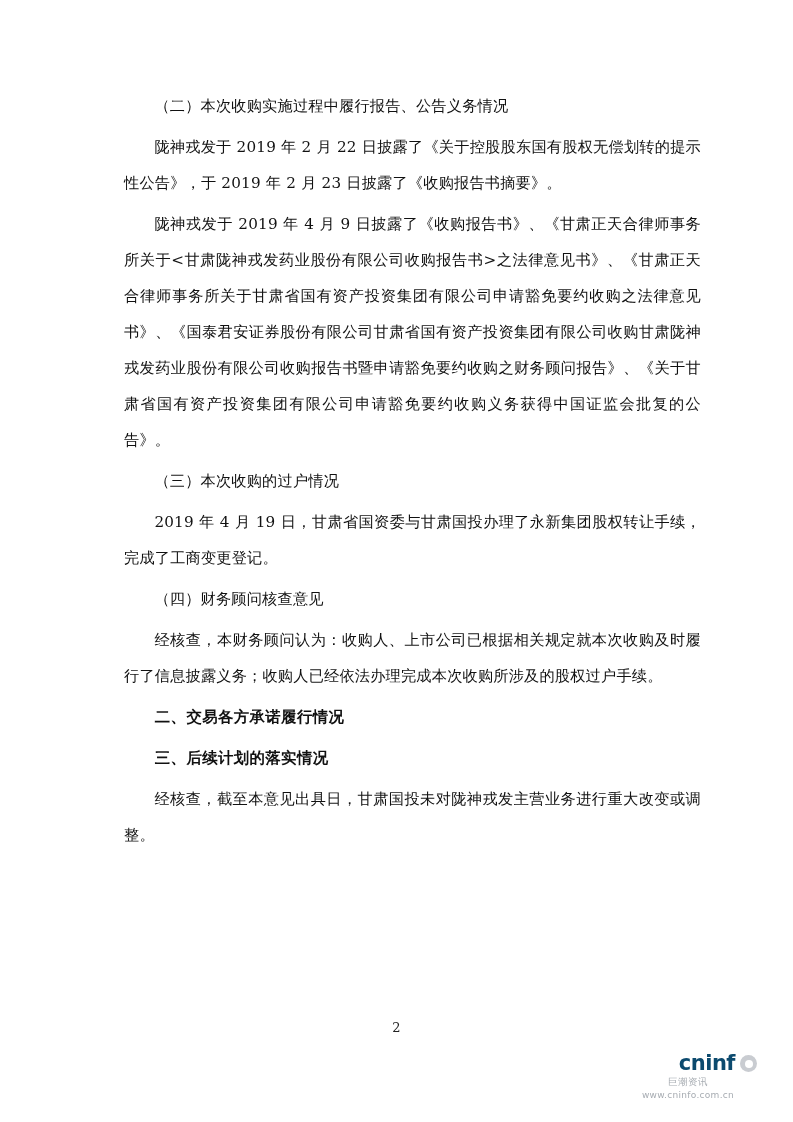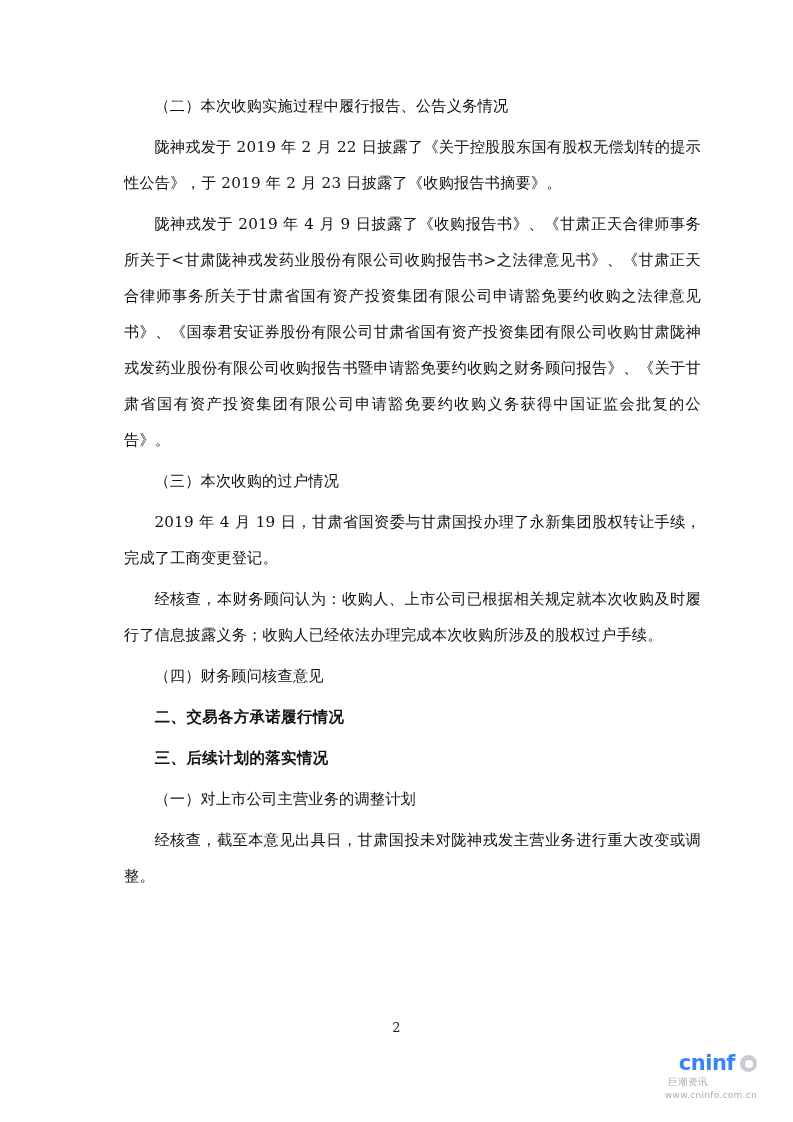--- a/index.html
+++ b/index.html
@@ -67,21 +67,21 @@
   .wm-row {
     display: flex;
     align-items: center;
     justify-content: flex-end;
     gap: 5px;
   }
   .wm-logo {
     font-family: "DejaVu Sans", "Liberation Sans", sans-serif;
     font-size: 21px;
     font-weight: bold;
-    color: #3b82f6;
+    color: #0c4a6e;
     letter-spacing: -0.5px;
     line-height: 1;
   }
   .wm-mark {
     width: 17px;
     height: 17px;
     border-radius: 50%;
     background: #c9ccd1;
     display: inline-block;
     position: relative;
@@ -103,49 +103,48 @@
     letter-spacing: 0.5px;
     margin-top: 2px;
     text-align: center;
   }
   .wm-url {
     font-family: "DejaVu Sans", "Liberation Sans", sans-serif;
     font-size: 9px;
     color: #a7acb2;
     letter-spacing: 0.3px;
     margin-top: 1px;
-    text-align: right;
+    text-align: center;
   }
 </style>
 </head>
 <body>
 
 <div class="page">
   <div class="doc-body">
 
     <p class="para">（二）本次收购实施过程中履行报告、公告义务情况</p>
 
     <p class="para">陇神戎发于 2019 年 2 月 22 日披露了《关于控股股东国有股权无偿划转的提示性公告》，于 2019 年 2 月 23 日披露了《收购报告书摘要》。</p>
 
     <p class="para">陇神戎发于 2019 年 4 月 9 日披露了《收购报告书》、《甘肃正天合律师事务所关于&lt;甘肃陇神戎发药业股份有限公司收购报告书&gt;之法律意见书》、《甘肃正天合律师事务所关于甘肃省国有资产投资集团有限公司申请豁免要约收购之法律意见书》、《国泰君安证券股份有限公司甘肃省国有资产投资集团有限公司收购甘肃陇神戎发药业股份有限公司收购报告书暨申请豁免要约收购之财务顾问报告》、《关于甘肃省国有资产投资集团有限公司申请豁免要约收购义务获得中国证监会批复的公告》。</p>
 
     <p class="para">（三）本次收购的过户情况</p>
 
     <p class="para">2019 年 4 月 19 日，甘肃省国资委与甘肃国投办理了永新集团股权转让手续，完成了工商变更登记。</p>
 
+    <p class="para">（四）财务顾问核查意见</p>
+
     <p class="para">经核查，本财务顾问认为：收购人、上市公司已根据相关规定就本次收购及时履行了信息披露义务；收购人已经依法办理完成本次收购所涉及的股权过户手续。</p>
-
-    <p class="para">（四）财务顾问核查意见</p>
 
     <p class="heading">二、交易各方承诺履行情况</p>
 
 
     <p class="heading">三、后续计划的落实情况</p>
 
-    <p class="para">（一）对上市公司主营业务的调整计划</p>
 
     <p class="para">经核查，截至本意见出具日，甘肃国投未对陇神戎发主营业务进行重大改变或调整。</p>
 
   </div>
 </div>
 
 <div class="page-number">2</div>
 
 <div class="watermark">
   <div class="wm-row">

